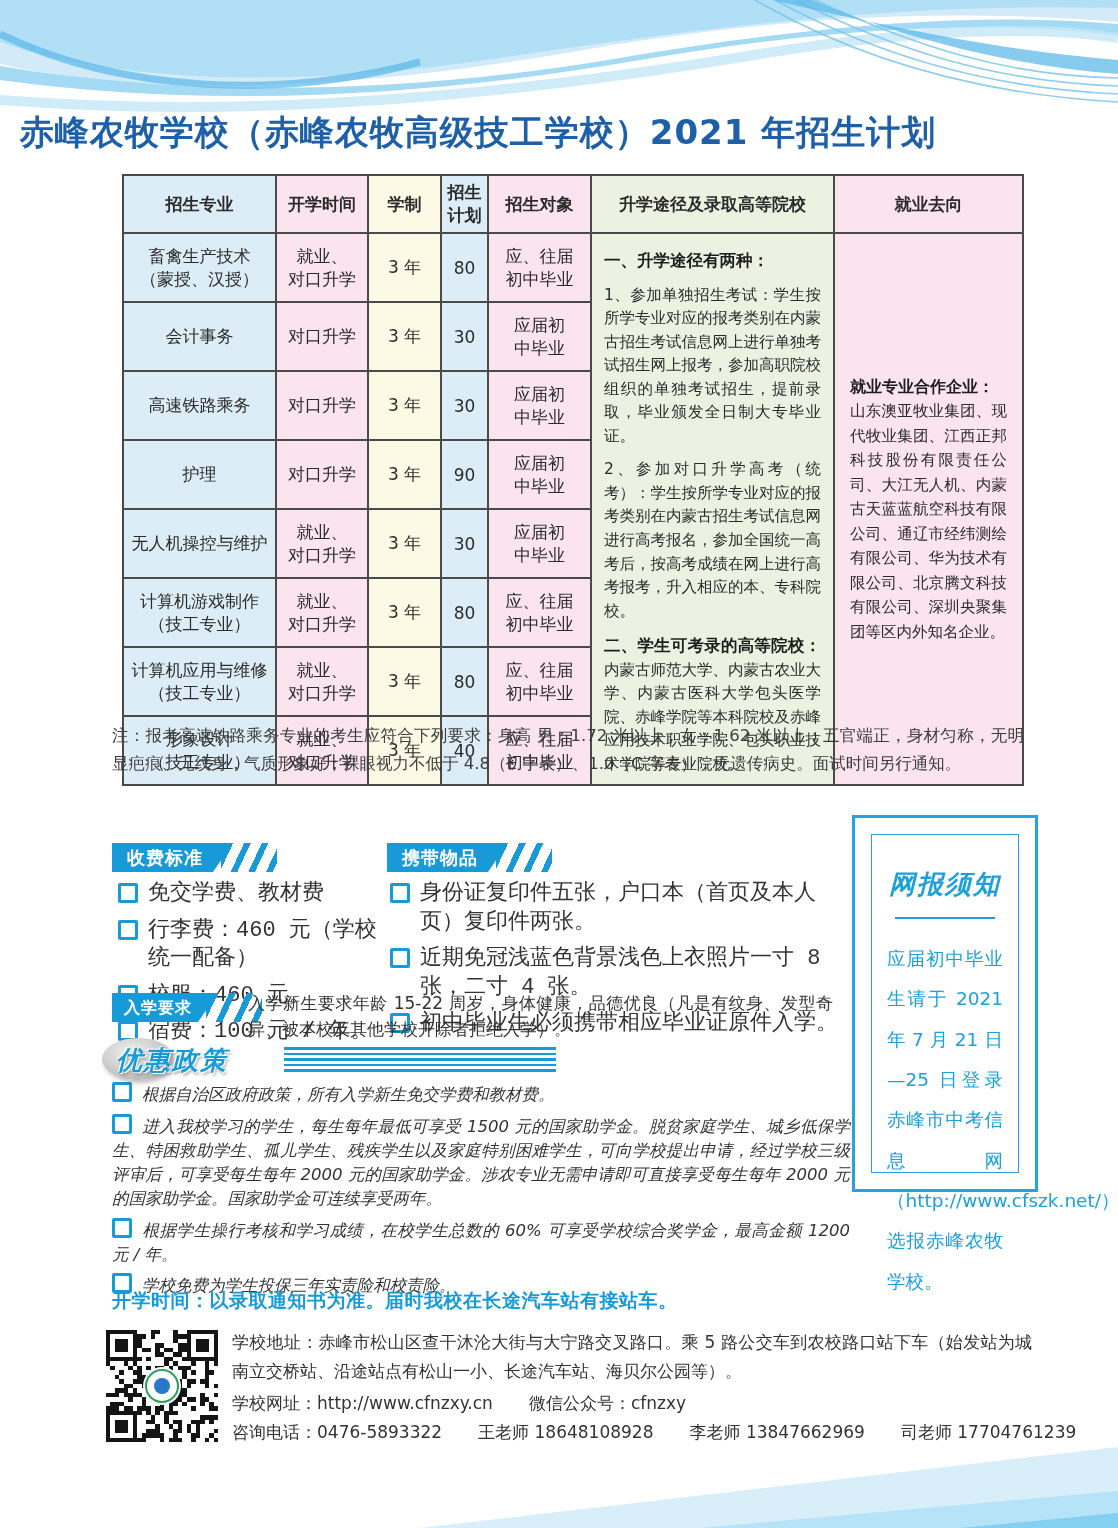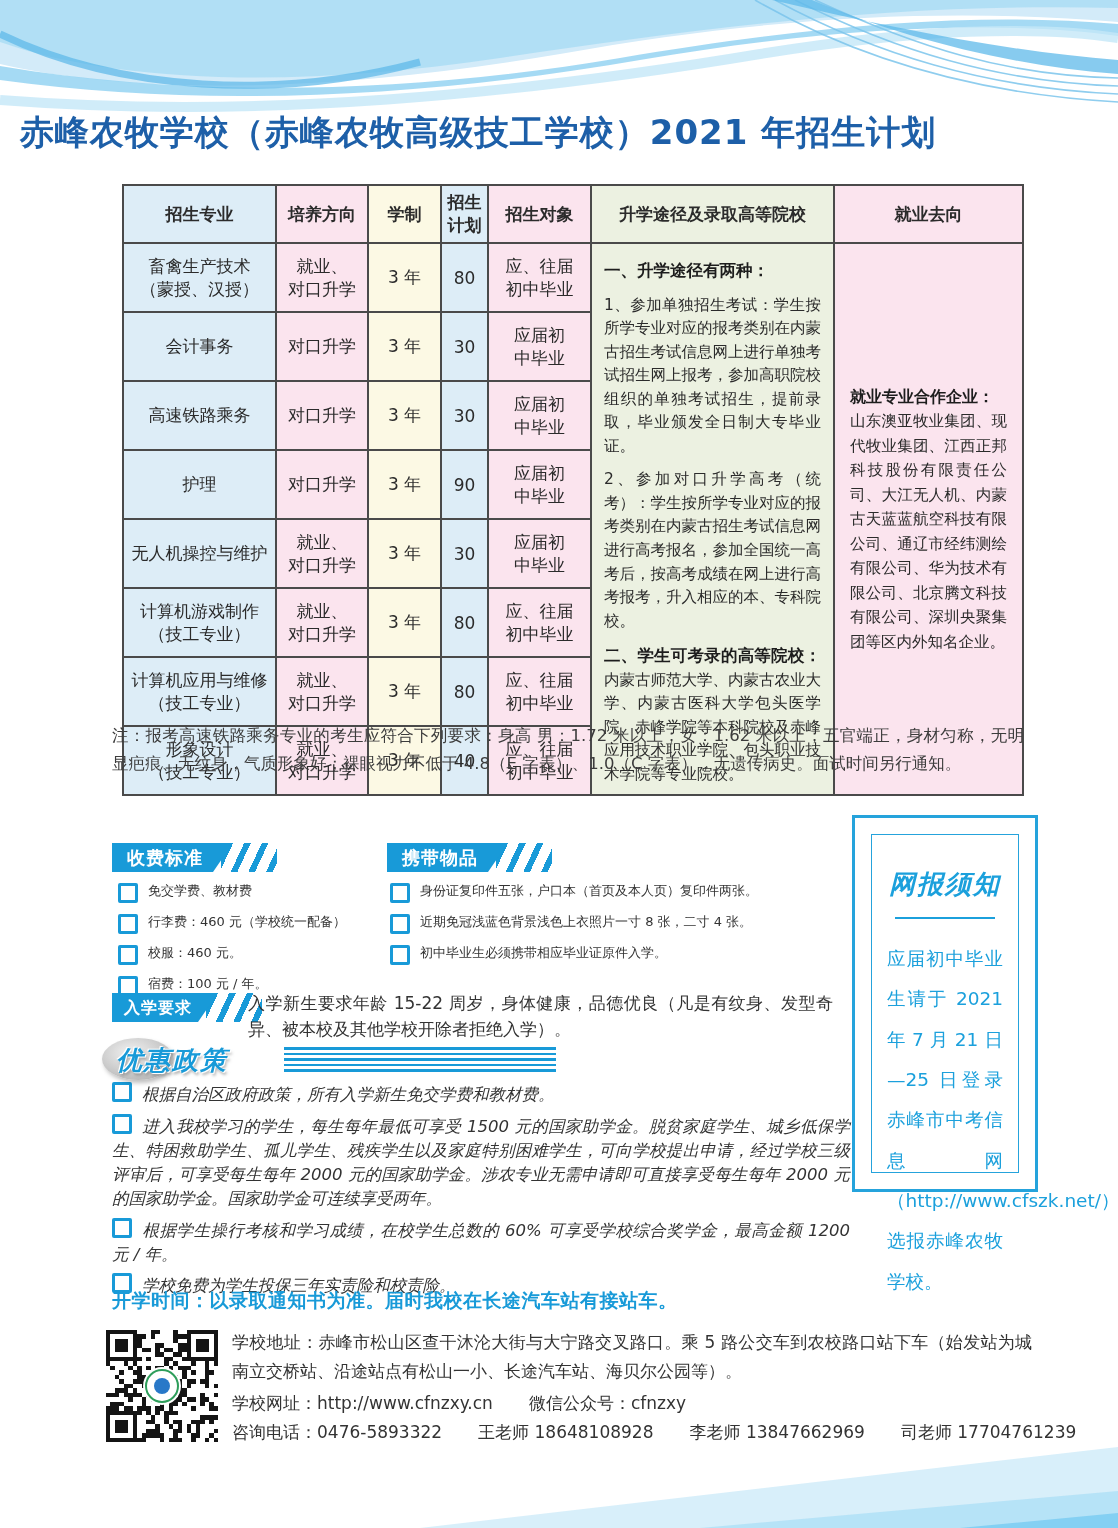--- a/index.html
+++ b/index.html
@@ -9,21 +9,21 @@
 
   
   .topwave{position:absolute;left:0;top:0;width:1118px;height:120px;}
   .bottomwave{position:absolute;left:0;bottom:0;width:1118px;height:95px;}
 
   
   .title{position:absolute;left:0;top:110px;width:956px;text-align:center;
          font-size:34px;font-weight:bold;color:#1d5fa8;letter-spacing:1px;}
 
   
-  .table-wrap{position:absolute;left:122px;top:184px;}
+  .table-wrap{position:absolute;left:122px;top:174px;}
   table{border-collapse:collapse;table-layout:fixed;width:900px;}
   th,td{border:2px solid #4a4a4a;text-align:center;color:#2b2b2b;font-size:17px;padding:2px 4px;}
   th{font-weight:bold;height:52px;}
   tbody tr{height:58px;}
   .c-blue{background:#ddedf7;}
   .c-pink{background:#fbe4ee;}
   .c-cream{background:#fcf9e4;}
   .c-green{background:#ecf1e1;}
   .pathway-cell{text-align:justify;vertical-align:top;font-size:15.5px;line-height:1.52;padding:14px 12px 8px;}
   .pathway-cell .hd{font-weight:bold;font-size:16.5px;color:#1d1d1d;}
@@ -49,21 +49,21 @@
   .ribbon-label{background:#189ad8;color:#fff;font-weight:bold;font-size:18px;line-height:29px;
              padding:0 30px 0 15px;letter-spacing:1px;
              clip-path:polygon(0 0,100% 0,calc(100% - 20px) 100%,0 100%);}
   .ribbon-stripes{width:56px;margin-left:-12px;
              background:repeating-linear-gradient(115deg,rgba(255,255,255,0) 0 5px,#189ad8 5px 11px,rgba(255,255,255,0) 11px 16px);}
 
   
   .cb{display:inline-block;flex:0 0 auto;width:14px;height:14px;border:3px solid #189ad8;border-radius:2px;
       background:#fff;margin-right:10px;margin-top:3px;}
   .chk-list{position:absolute;}
-  .chk-list .item{display:flex;align-items:center;font-size:13px;color:#333;margin-bottom:8px;line-height:1.3;}
+  .chk-list .item{display:flex;align-items:flex-start;font-size:22px;color:#333;margin-bottom:8px;line-height:1.3;font-family:Liberation Mono, monospace;}
 
   
   .req-text{position:absolute;left:248px;top:990px;width:585px;font-size:17px;color:#333;line-height:1.55;text-align:justify;}
 
   
   .policy-list{position:absolute;left:112px;top:1082px;width:738px;font-style:italic;}
   .policy-list p{margin:0 0 7px;font-size:16.5px;color:#333;line-height:1.45;text-align:justify;}
   .policy-list .cb{vertical-align:-2px;margin-top:0;display:inline-block;}
 
   
@@ -118,21 +118,21 @@
           <col style="width:92px">
           <col style="width:73px">
           <col style="width:47px">
         <col style="width:103px">
           <col style="width:243px">
           <col style="width:189px">
       </colgroup>
       <thead>
         <tr>
           <th class="c-blue">招生专业</th>
-          <th class="c-pink">培养方向</th>
+          <th class="c-pink">开学时间</th>
           <th class="c-cream">学制</th>
           <th class="c-blue pre">招生
 计划</th>
           <th class="c-pink">招生对象</th>
           <th class="c-green">升学途径及录取高等院校</th>
           <th class="c-pink">就业去向</th>
         </tr>
       </thead>
       <tbody>
         <tr>

